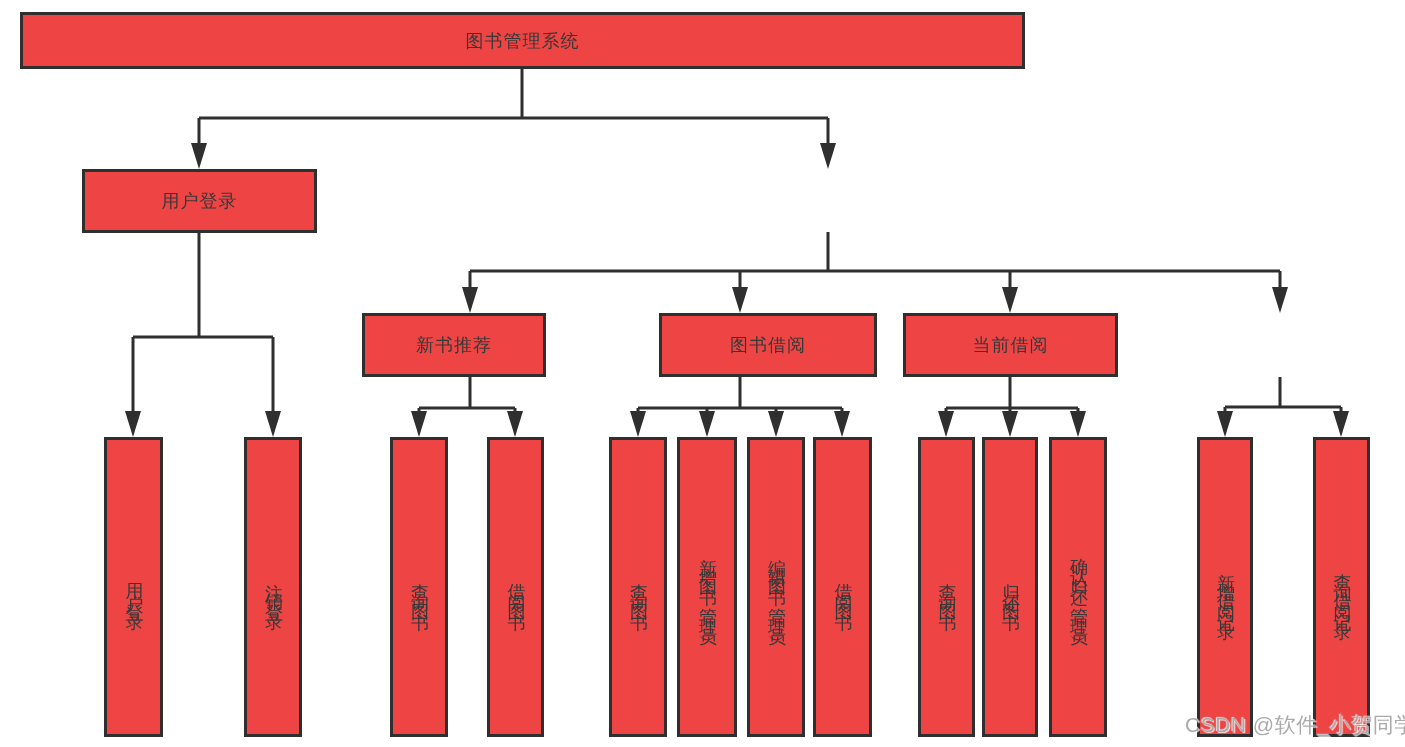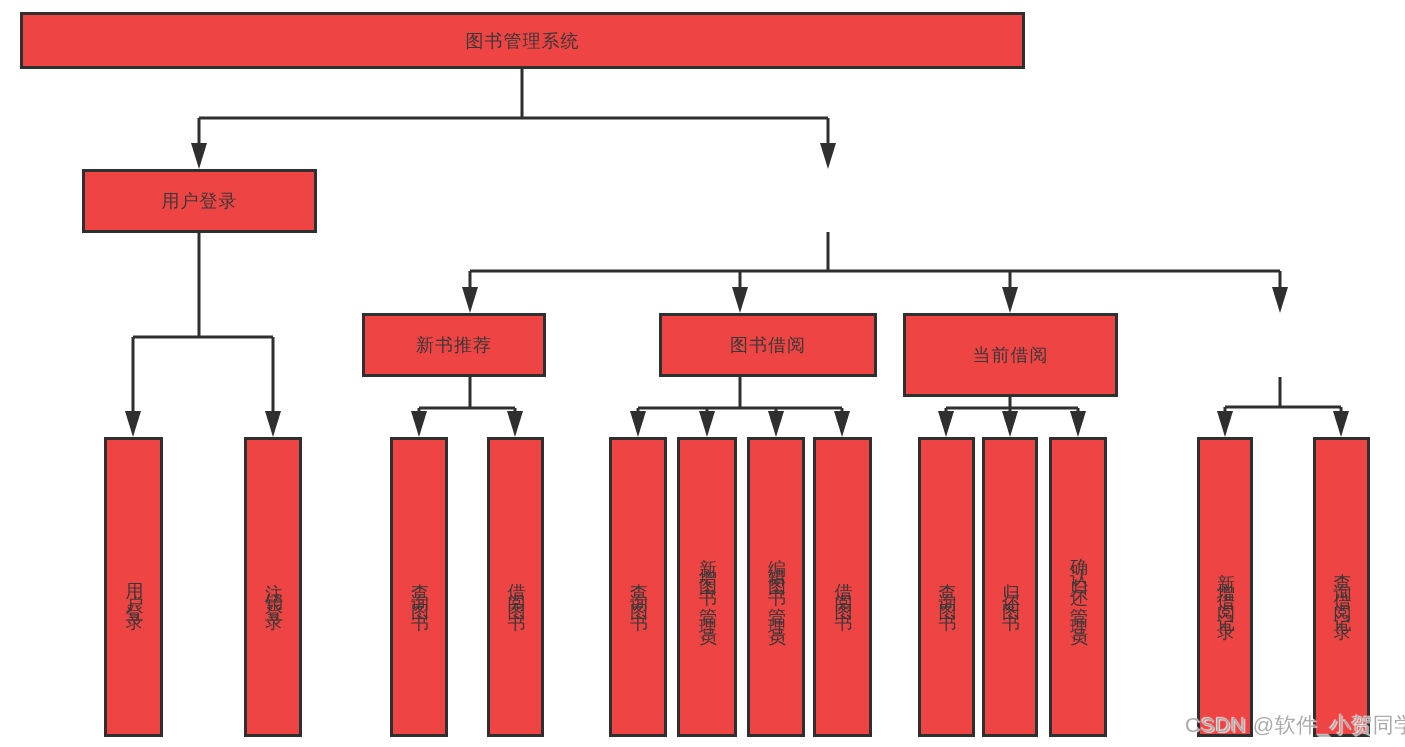--- a/index.html
+++ b/index.html
@@ -106,21 +106,21 @@
       <polygon points="1333,411 1349,411 1341,437"></polygon>
     </g>
   </svg>
 
   <div class="node" style="left:20px; top:12px; width:1005px; height:57px;">图书管理系统</div>
 
   <div class="node" style="left:82px; top:169px; width:235px; height:64px;">用户登录</div>
 
   <div class="node" style="left:362px; top:313px; width:184px; height:64px;">新书推荐</div>
   <div class="node" style="left:631px; top:313px; width:218px; height:64px;margin-left:28px;">图书借阅</div>
-  <div class="node" style="left:903px; top:313px; width:215px; height:84px;">当前借阅</div>
+  <div class="node" style="left:903px; top:313px; width:215px; height:64px;">当前借阅</div>
 
   <div class="node vert" style="left:104px; top:437px; width:59px; height:300px;">用户登录</div>
   <div class="node vert" style="left:244px; top:437px; width:58px; height:300px;">注销登录</div>
 
   <div class="node vert" style="left:390px; top:437px; width:58px; height:300px;">查询图书</div>
   <div class="node vert" style="left:487px; top:437px; width:57px; height:300px;">借阅图书</div>
 
   <div class="node vert" style="left:609px; top:437px; width:58px; height:300px;">查询图书</div>
   <div class="node vert" style="left:677px; top:437px; width:60px; height:300px;">新增图书（管理员）</div>
   <div class="node vert" style="left:747px; top:437px; width:58px; height:300px;">编辑图书（管理员）</div>

